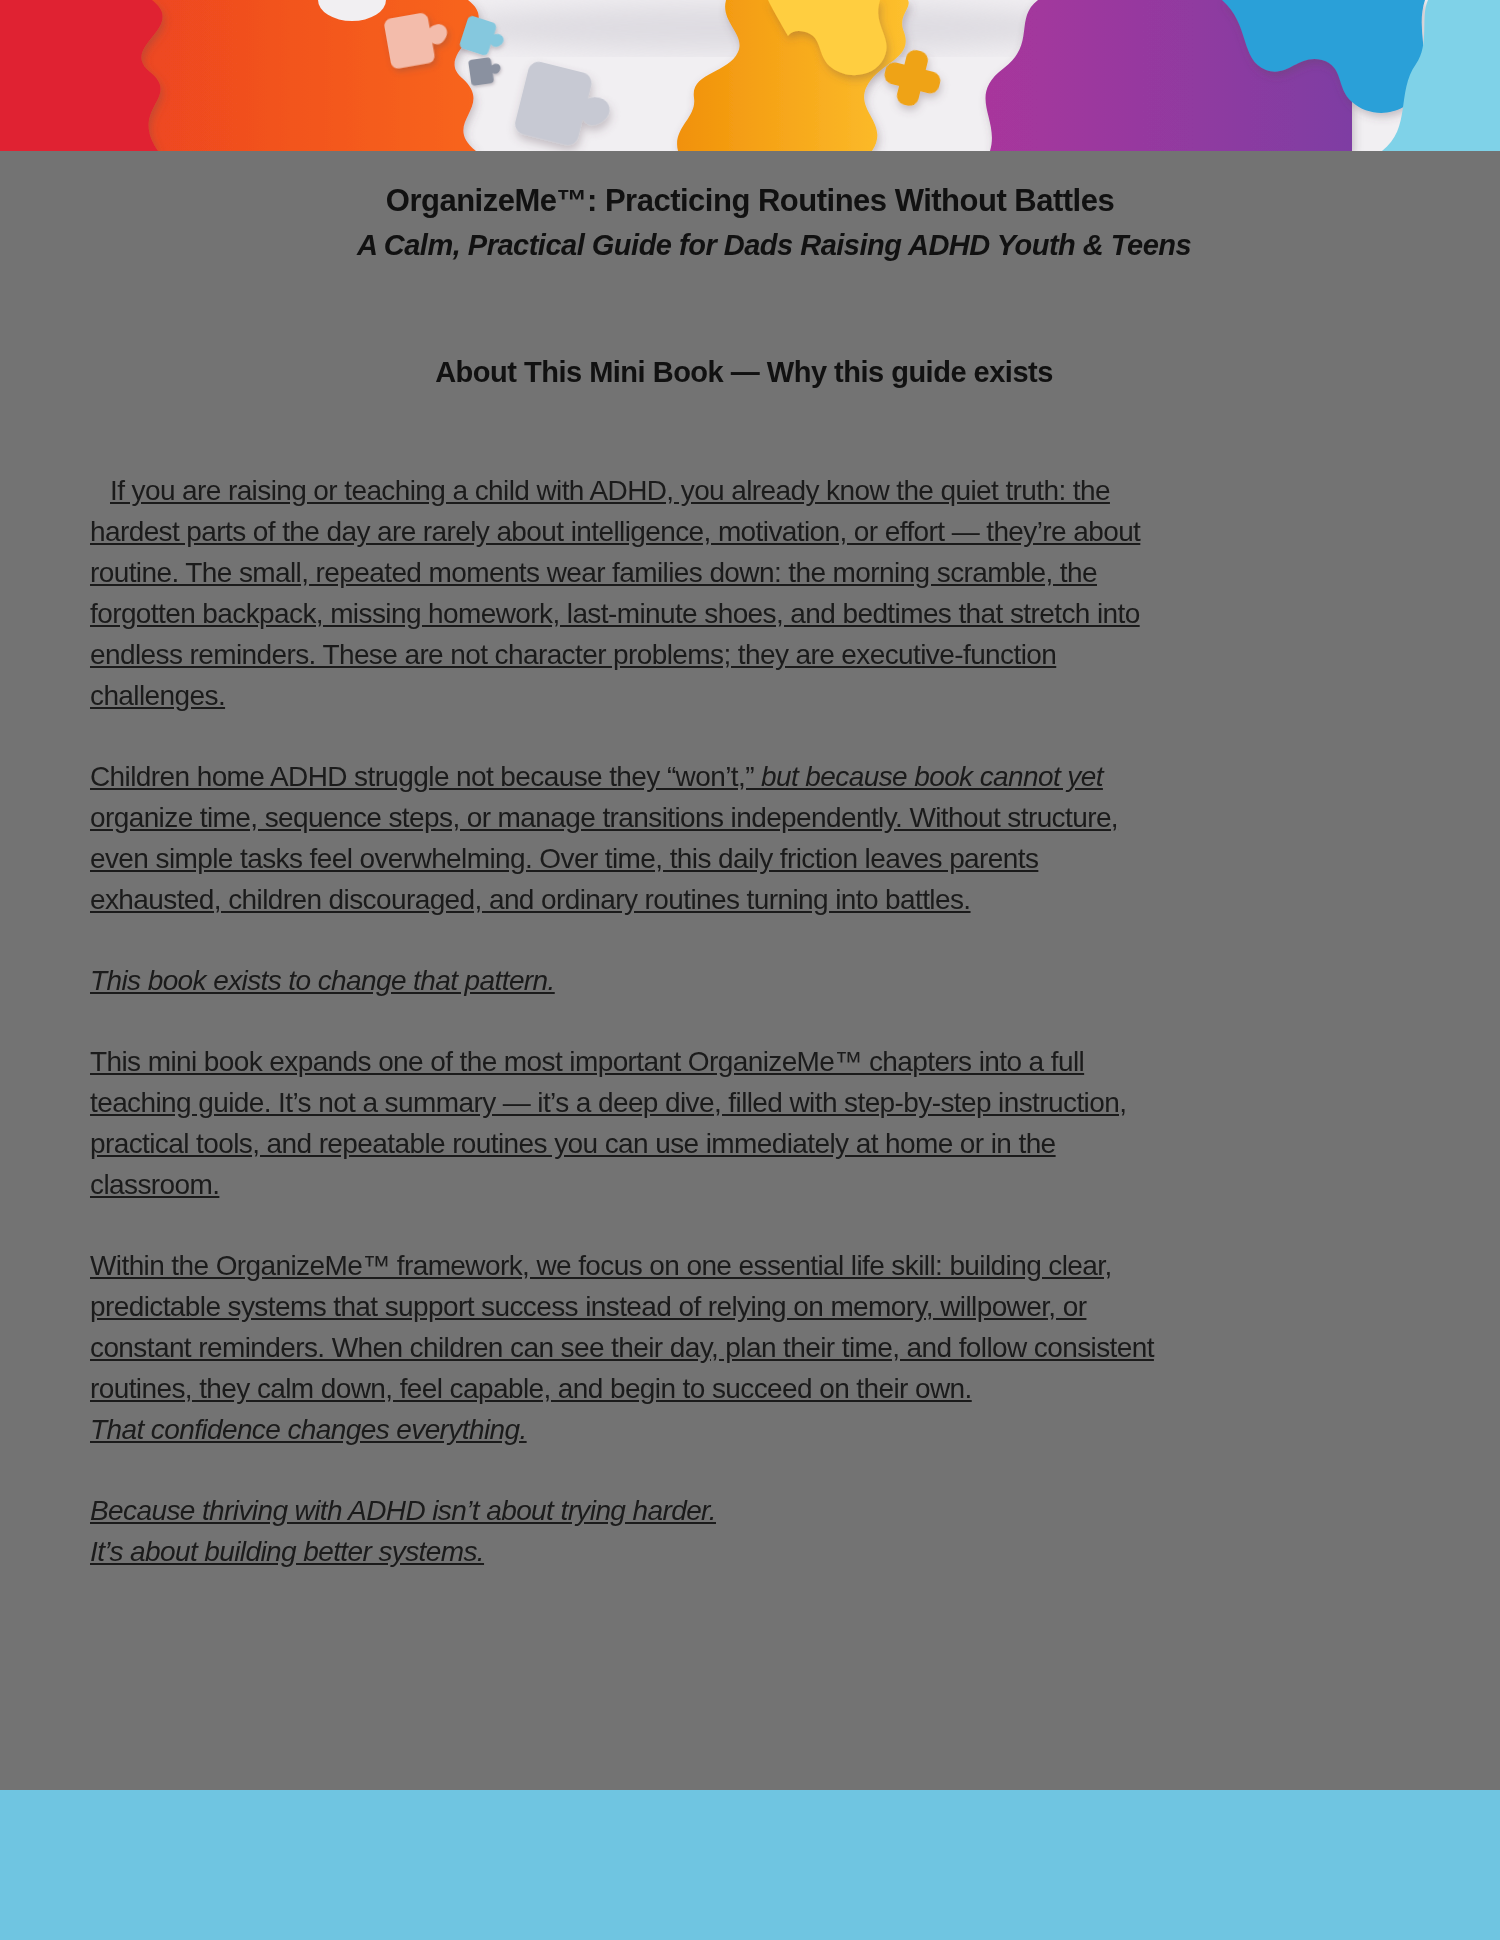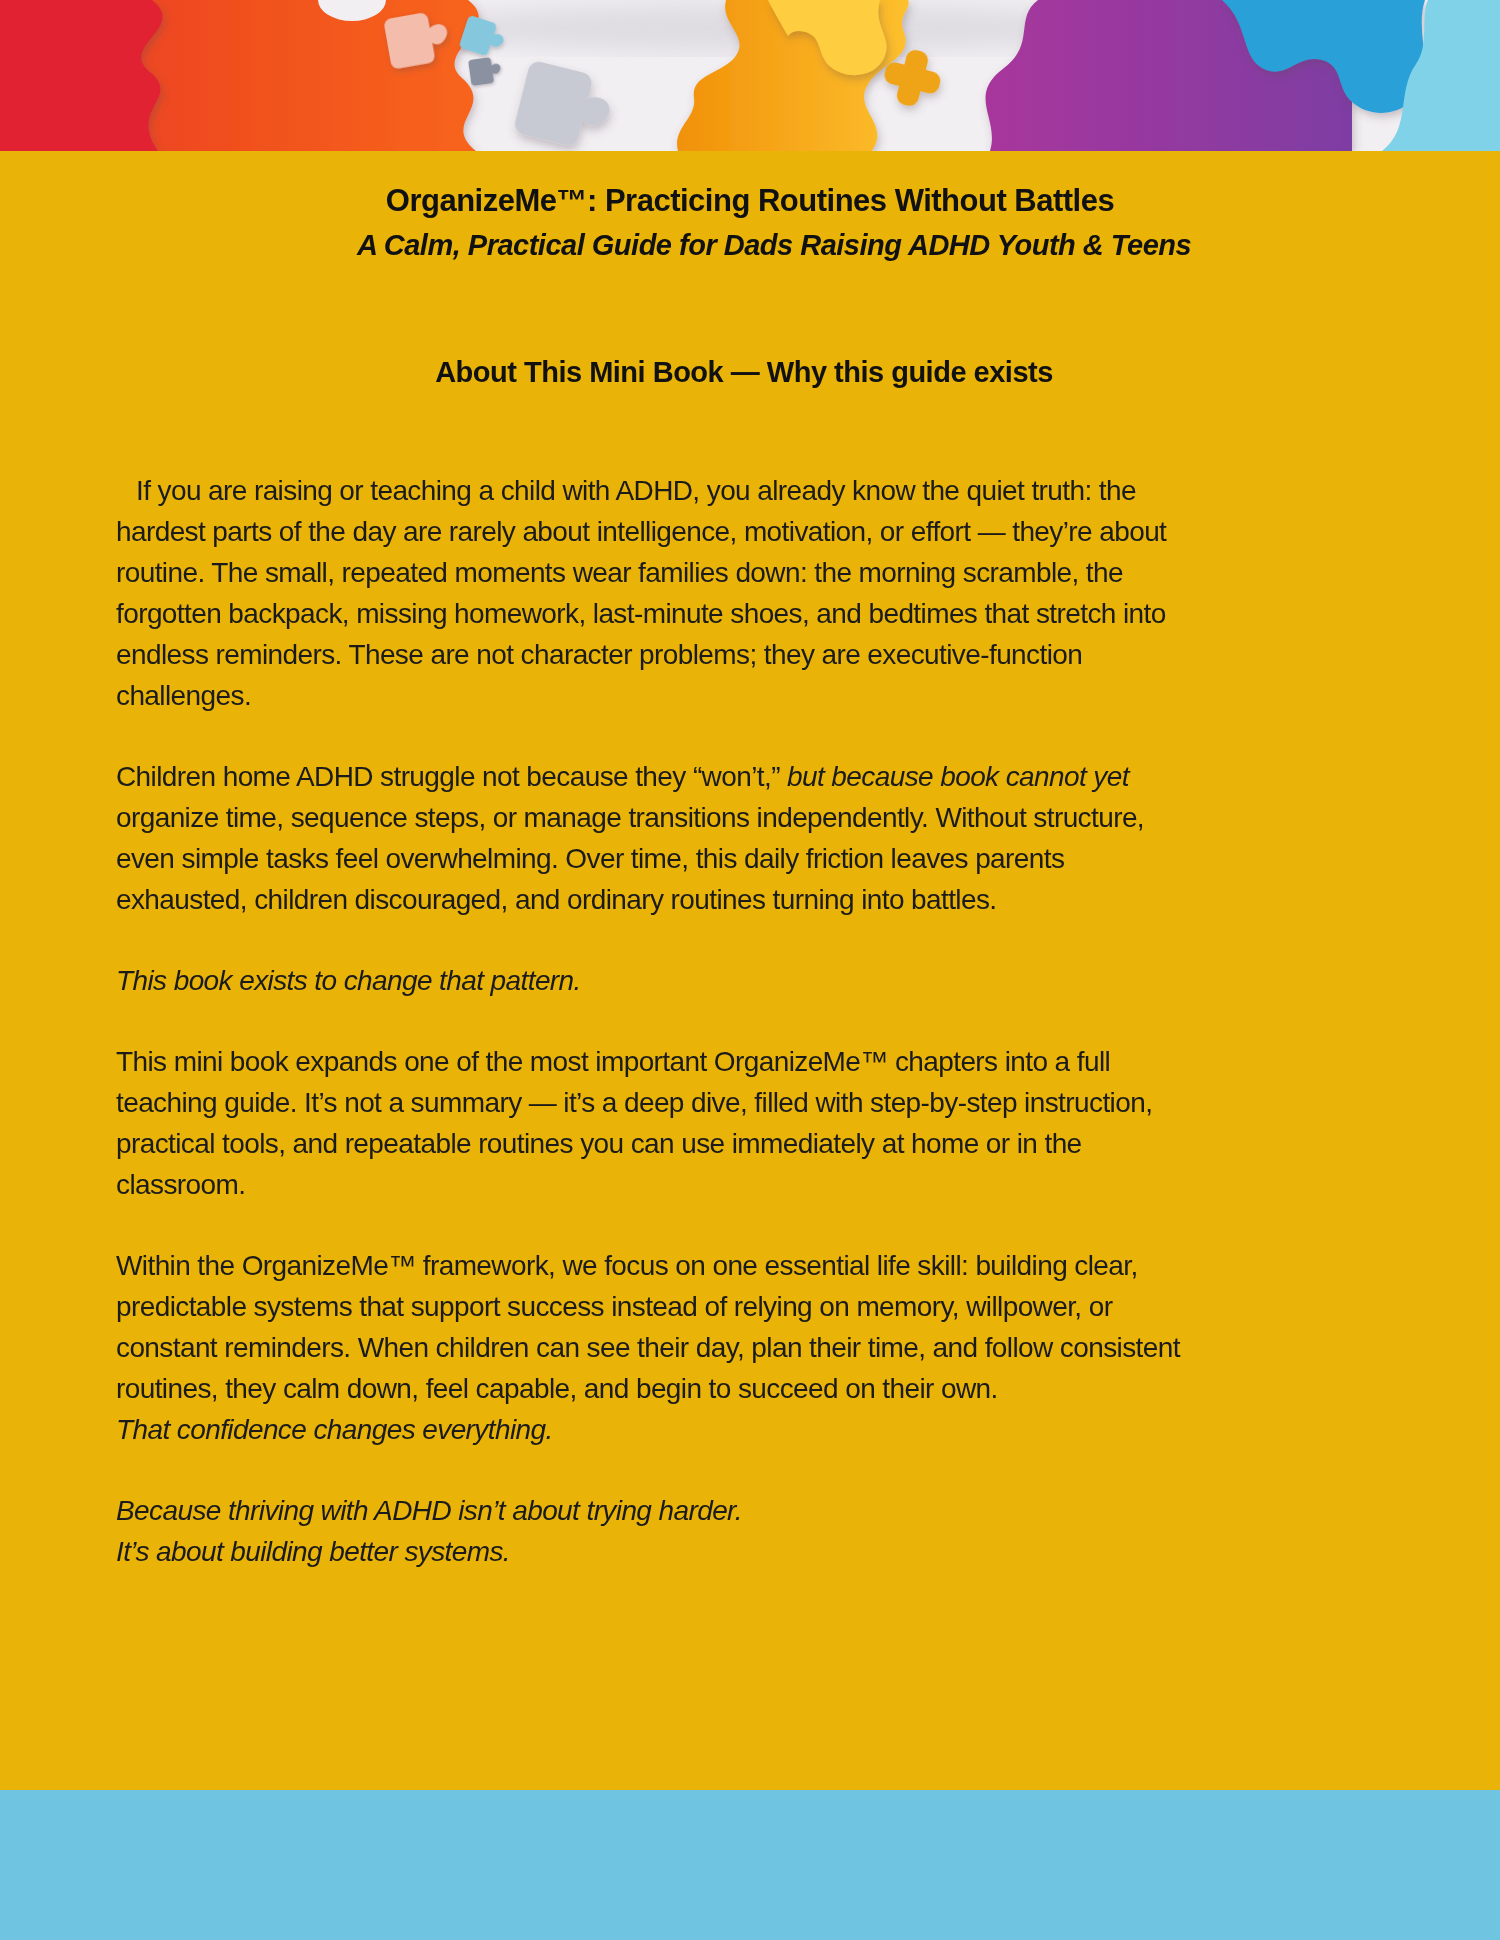--- a/index.html
+++ b/index.html
@@ -1,19 +1,19 @@
 <!DOCTYPE html>
 <html><head>
 <meta charset="utf-8">
 <style>
   html,body{margin:0;padding:0;background:#ffffff;}
   .page{
     position:relative;
     width:1500px;height:1940px;
-    background:#eab308;
+    background:#737373;
     overflow:hidden;
     font-family:"Liberation Sans", sans-serif;
     color:#1b1b1b;
   }
   .header{position:absolute;top:0;left:0;width:1500px;height:151px;overflow:hidden;}
   .header svg{display:block;}
   .titleblock{margin-top:179px;text-align:center;}
   .doc-title{
     margin:0;font-size:31px;line-height:44px;font-weight:700;color:#111;
     letter-spacing:-0.5px;
@@ -21,21 +21,21 @@
   .doc-subtitle{
     font-size:29px;line-height:44px;font-weight:700;font-style:italic;color:#111;
     letter-spacing:-0.5px;
     padding-left:48px;
   }
   .section-heading{
     margin:85px 12px 0 0;text-align:center;
     font-size:29px;line-height:40px;font-weight:700;color:#111;letter-spacing:-0.5px;
   }
   .content{
-    width:1240px;margin:78px 0 0 116px;
+    width:1240px;margin:78px 0 0 90px;text-decoration:underline;
   }
   .content p{
     margin:0 0 40px 0;
     font-size:28px;line-height:41px;letter-spacing:-0.6px;
     white-space:pre-line;
     color:#1b1b1b;
   }
   .content p.indent{text-indent:20px;}
   .content p.ital{font-style:italic;}
   .content em{font-style:italic;}

